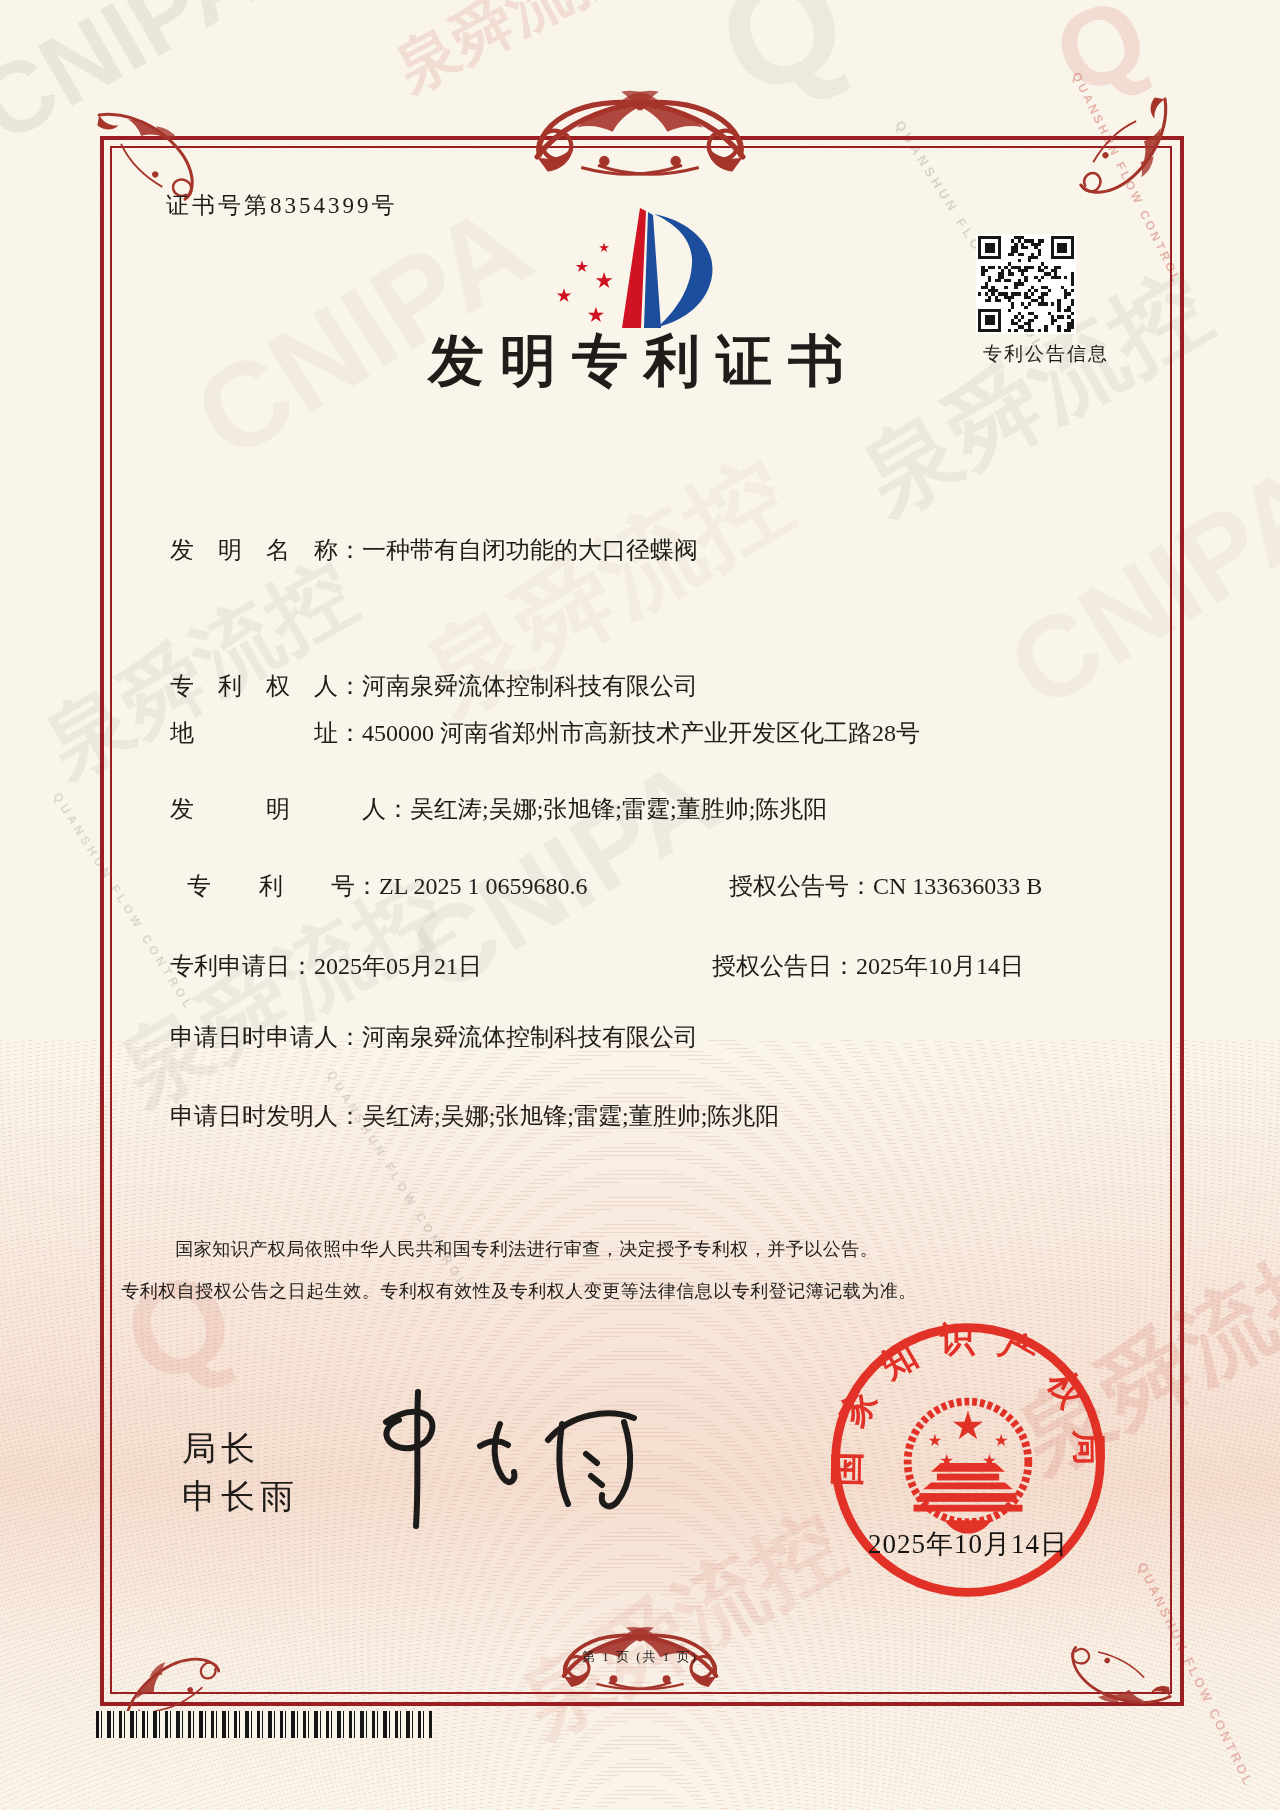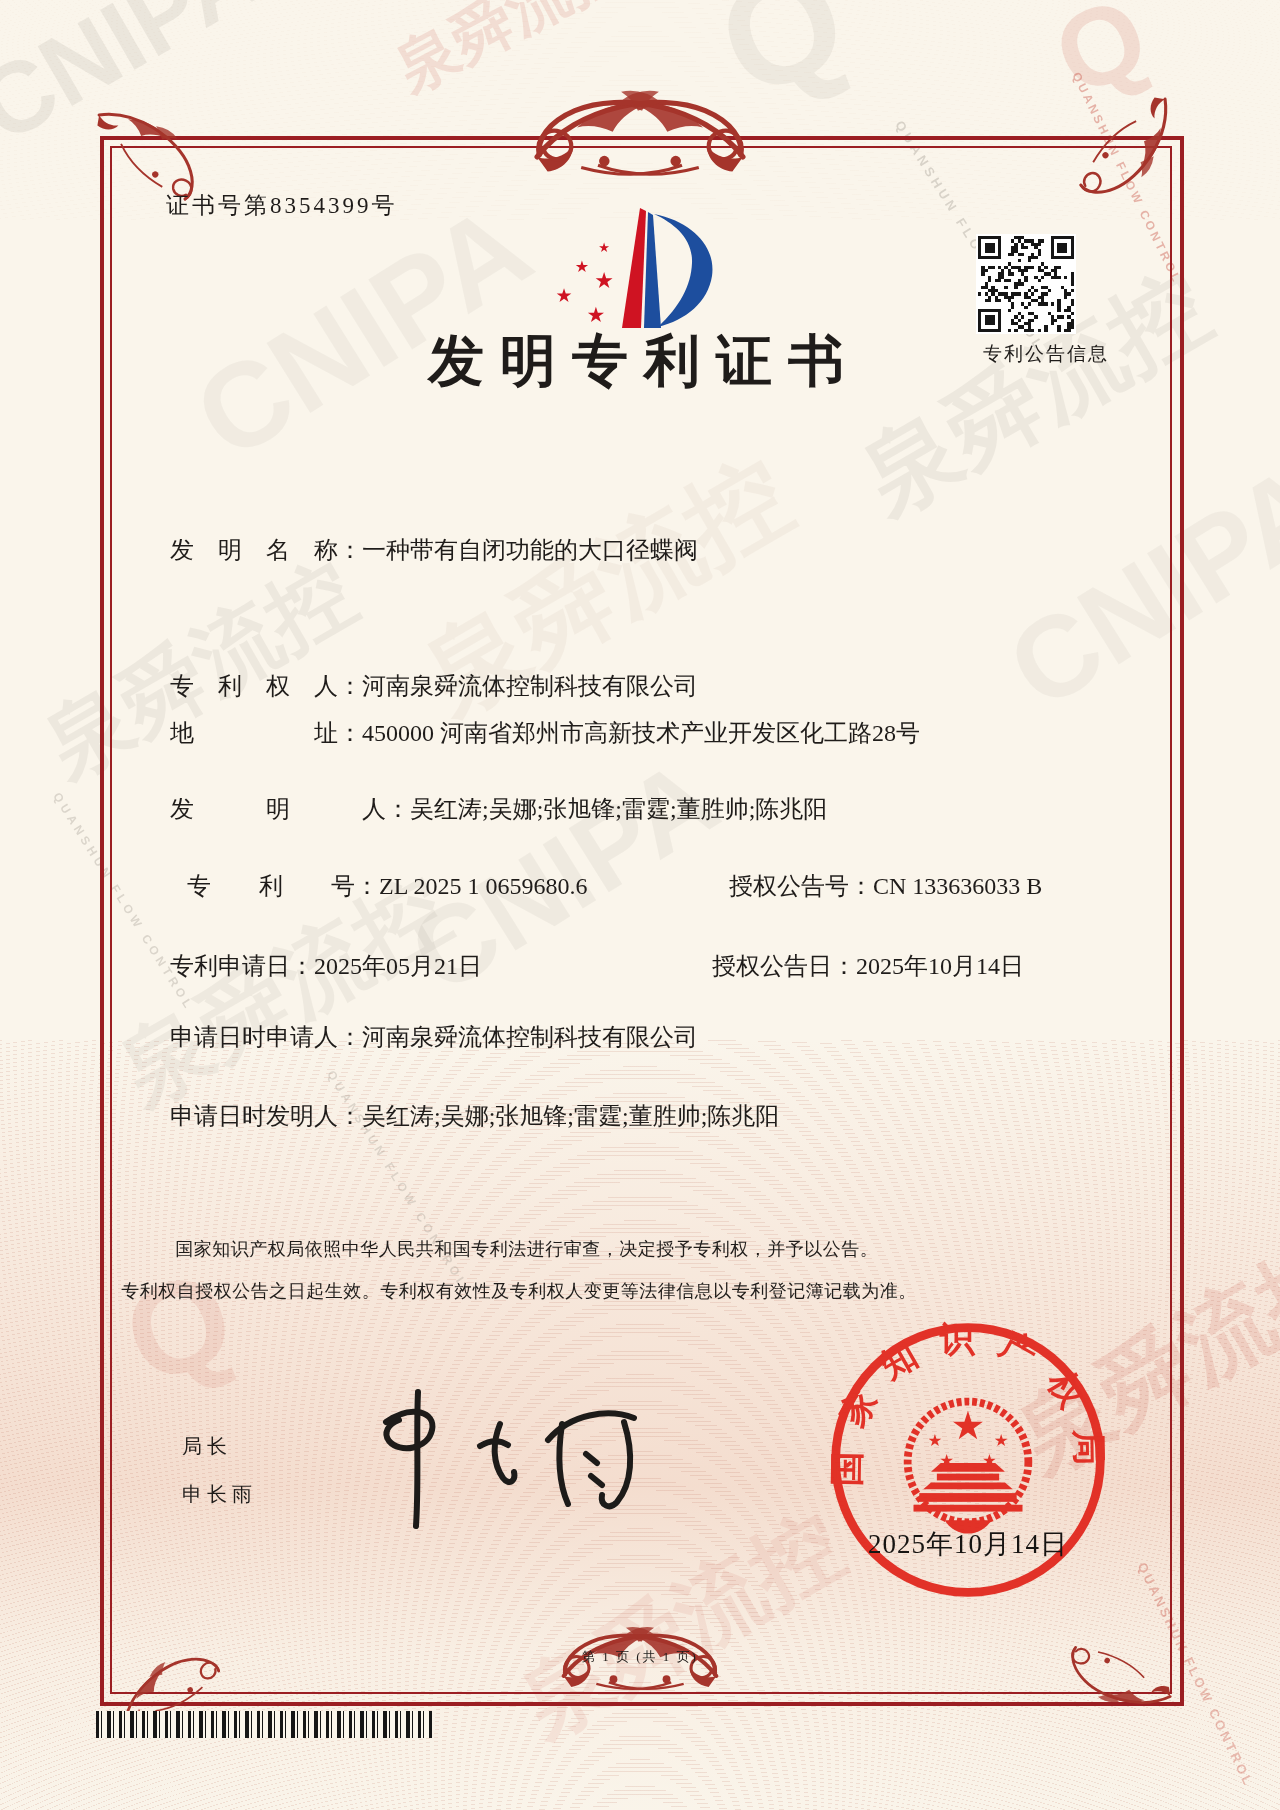--- a/index.html
+++ b/index.html
@@ -25,21 +25,21 @@
   .qrbox{position:absolute;left:976px;top:234px;width:100px;height:100px;background:#fff;padding:2px;box-sizing:border-box;}
   .qrcap{position:absolute;left:966px;top:341px;width:160px;text-align:center;font-size:19px;letter-spacing:2px;}
   
   .row{position:absolute;left:170px;font-size:24px;white-space:nowrap;}
   .rcol{position:absolute;left:542px;}
   
   .legal{position:absolute;left:150px;top:1228px;width:976px;font-size:18px;line-height:42px;letter-spacing:.5px;}
   .legal .l1{text-indent:1.4em;}
   .legal .l2{margin-left:-1.6em;}
   
-  .signer{position:absolute;left:182px;top:1424px;font-family:Liberation Mono, monospace;font-size:20px;letter-spacing:5px;line-height:48px;}
+  .signer{position:absolute;left:182px;top:1424px;font-family:Liberation Sans, sans-serif;font-size:34px;letter-spacing:5px;line-height:48px;}
   .sig{position:absolute;left:362px;top:1382px;}
   
   .seal{position:absolute;left:822px;top:1314px;width:292px;height:292px;}
   .seal svg{position:absolute;left:0;top:0;}
   .sealdate{position:absolute;left:0;top:212px;width:100%;text-align:center;font-size:27px;color:#161412;letter-spacing:1px;}
   
   .pageinfo{position:absolute;left:0;top:1648px;width:100%;text-align:center;font-size:13px;letter-spacing:2px;}
   .barcode{position:absolute;left:96px;top:1711px;width:336px;height:27px;
     background:repeating-linear-gradient(90deg,#161616 0 3px,#faf5eb 3px 5px,#161616 5px 6px,#faf5eb 6px 11px,#161616 11px 15px,#faf5eb 15px 17px,#161616 17px 18px,#faf5eb 18px 23px);}
   .orn{position:absolute;left:0;top:0;pointer-events:none;}

